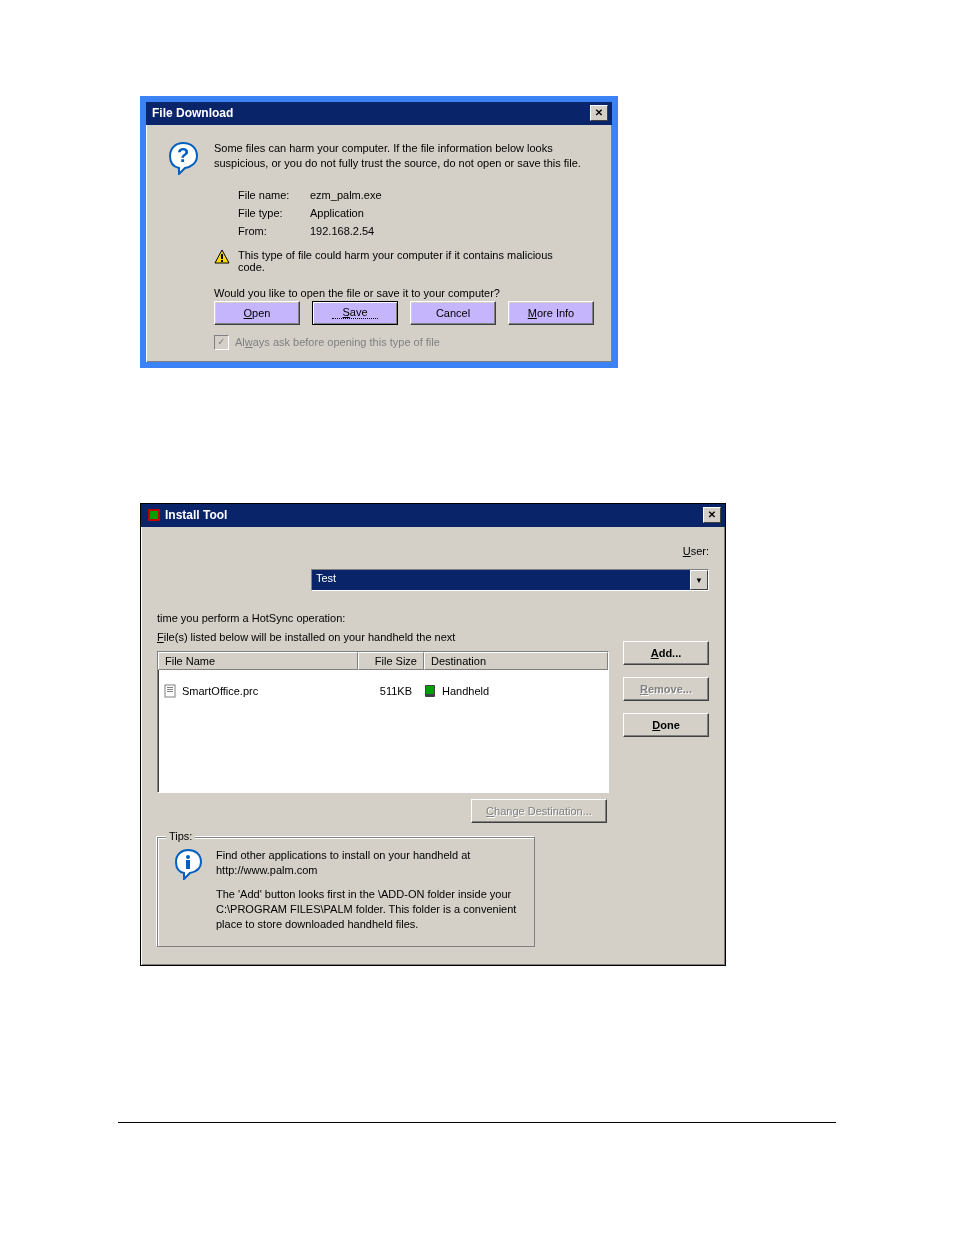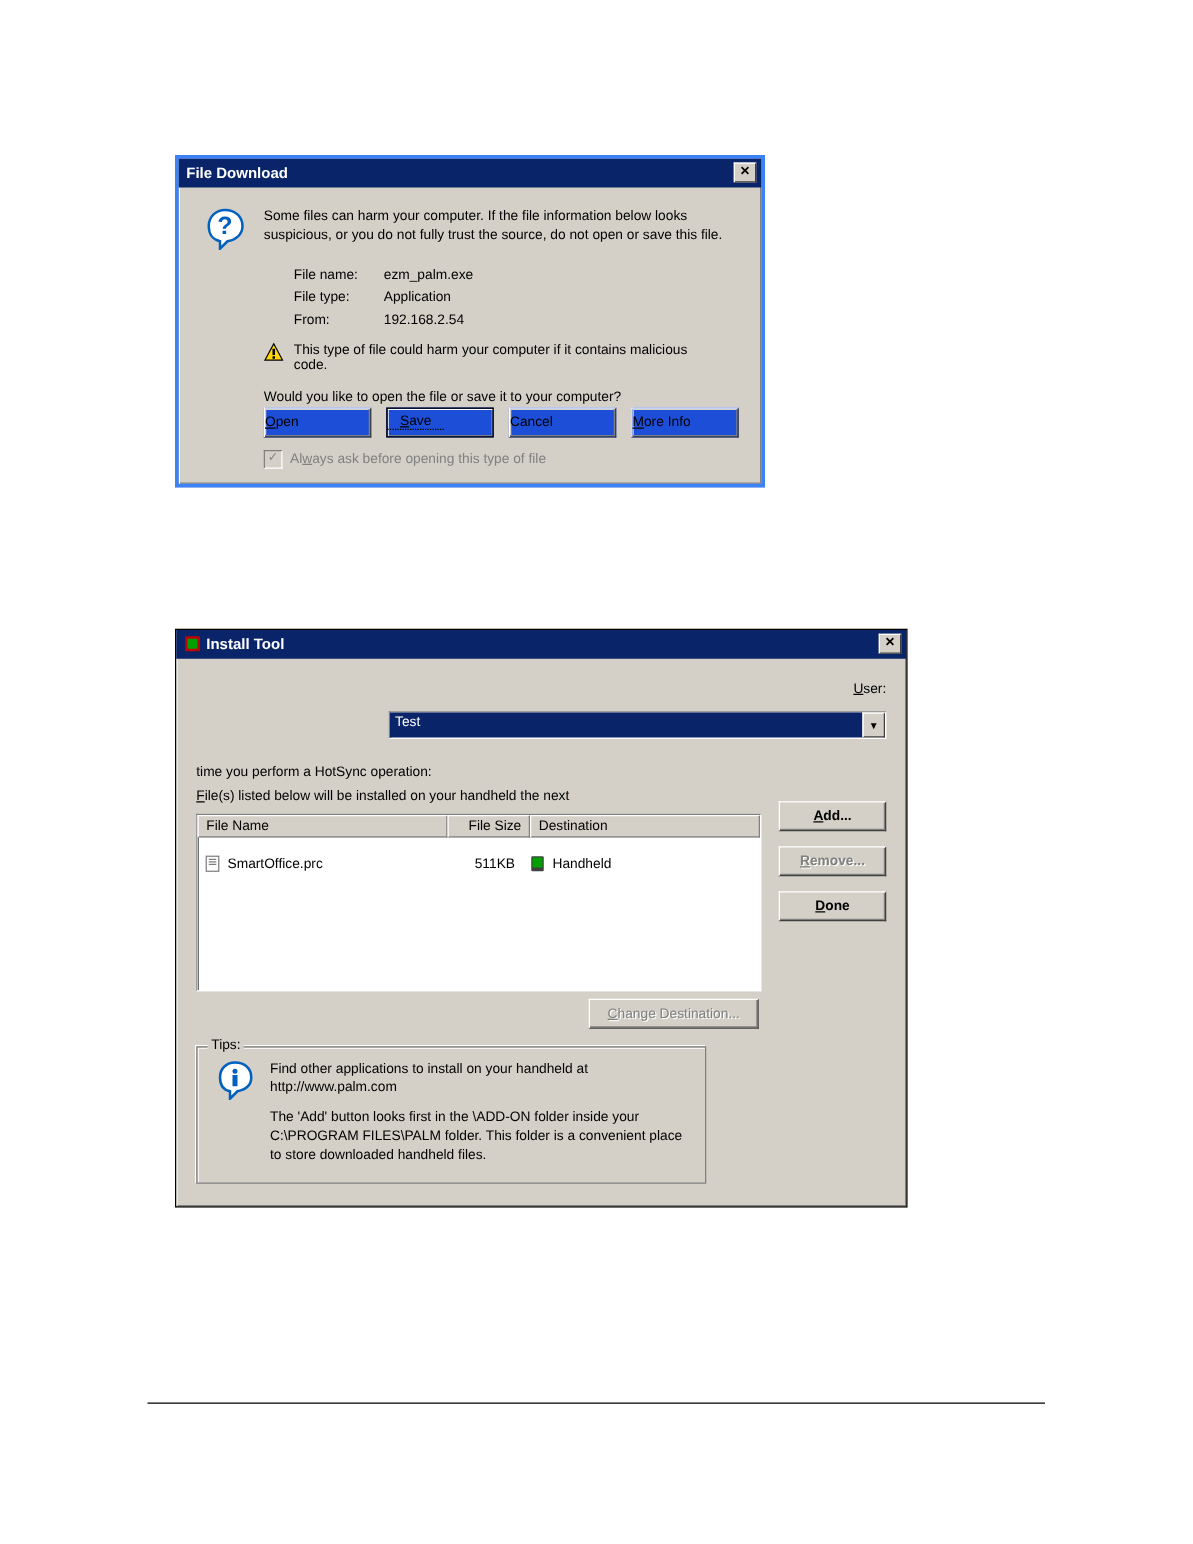--- a/index.html
+++ b/index.html
@@ -13,24 +13,24 @@
   }
   .page {
     width: 954px;
     height: 1235px;
     position: relative;
   }
   
   .dlg1 {
     position: absolute;
     left: 140px;
-    top: 124px;
+    top: 96px;
     width: 466px;
     background: #d4d0c8;
-    border: 3px solid #3b82f6;
+    border: 6px solid #3b82f6;
     box-shadow: inset 1px 1px 0 #fff, inset -1px -1px 0 #808080;
   }
   .titlebar {
     background: #0a246a;
     color: #fff;
     font-weight: bold;
     padding: 3px 4px 4px 6px;
     display: flex;
     align-items: center;
     justify-content: space-between;
@@ -87,30 +87,30 @@
     margin-bottom: 14px;
   }
   .warn-icon {
     width: 16px;
     height: 16px;
     flex: 0 0 auto;
   }
   .btn {
     width: 84px;
     height: 22px;
-    background: #1d4ed8;
+    background: #c4b5fd;
     border-top: 1px solid #fff;
     border-left: 1px solid #fff;
     border-right: 1px solid #404040;
     border-bottom: 1px solid #404040;
     box-shadow: inset -1px -1px 0 #808080, inset 1px 1px 0 #d4d0c8;
     font-size: 11px;
     display: inline-flex;
     align-items: center;
-    justify-content: flex-start;
+    justify-content: center;
     cursor: default;
   }
   .btn.default {
     border: 1px solid #000;
     box-shadow: inset 1px 1px 0 #fff, inset -1px -1px 0 #808080;
   }
   .btn .mn { text-decoration: underline; }
   .dlg1-buttons {
     display: flex;
     gap: 12px;
@@ -267,21 +267,21 @@
     color: #808080;
     text-shadow: 1px 1px 0 #fff;
     display:inline-flex; align-items:center; justify-content:center;
     margin-top: 6px;
   }
   .fieldset {
     border: 1px solid #808080;
     box-shadow: 1px 1px 0 #fff inset, -1px -1px 0 #fff;
     padding: 10px 14px 14px 14px;
     margin-top: 14px;
-    width: 408px;
+    width: 378px;
     box-sizing: border-box;
     position: relative;
   }
   .fieldset .legend {
     position: absolute;
     top: -8px;
     left: 8px;
     background: #d4d0c8;
     padding: 0 3px;
     font-size: 11px;

